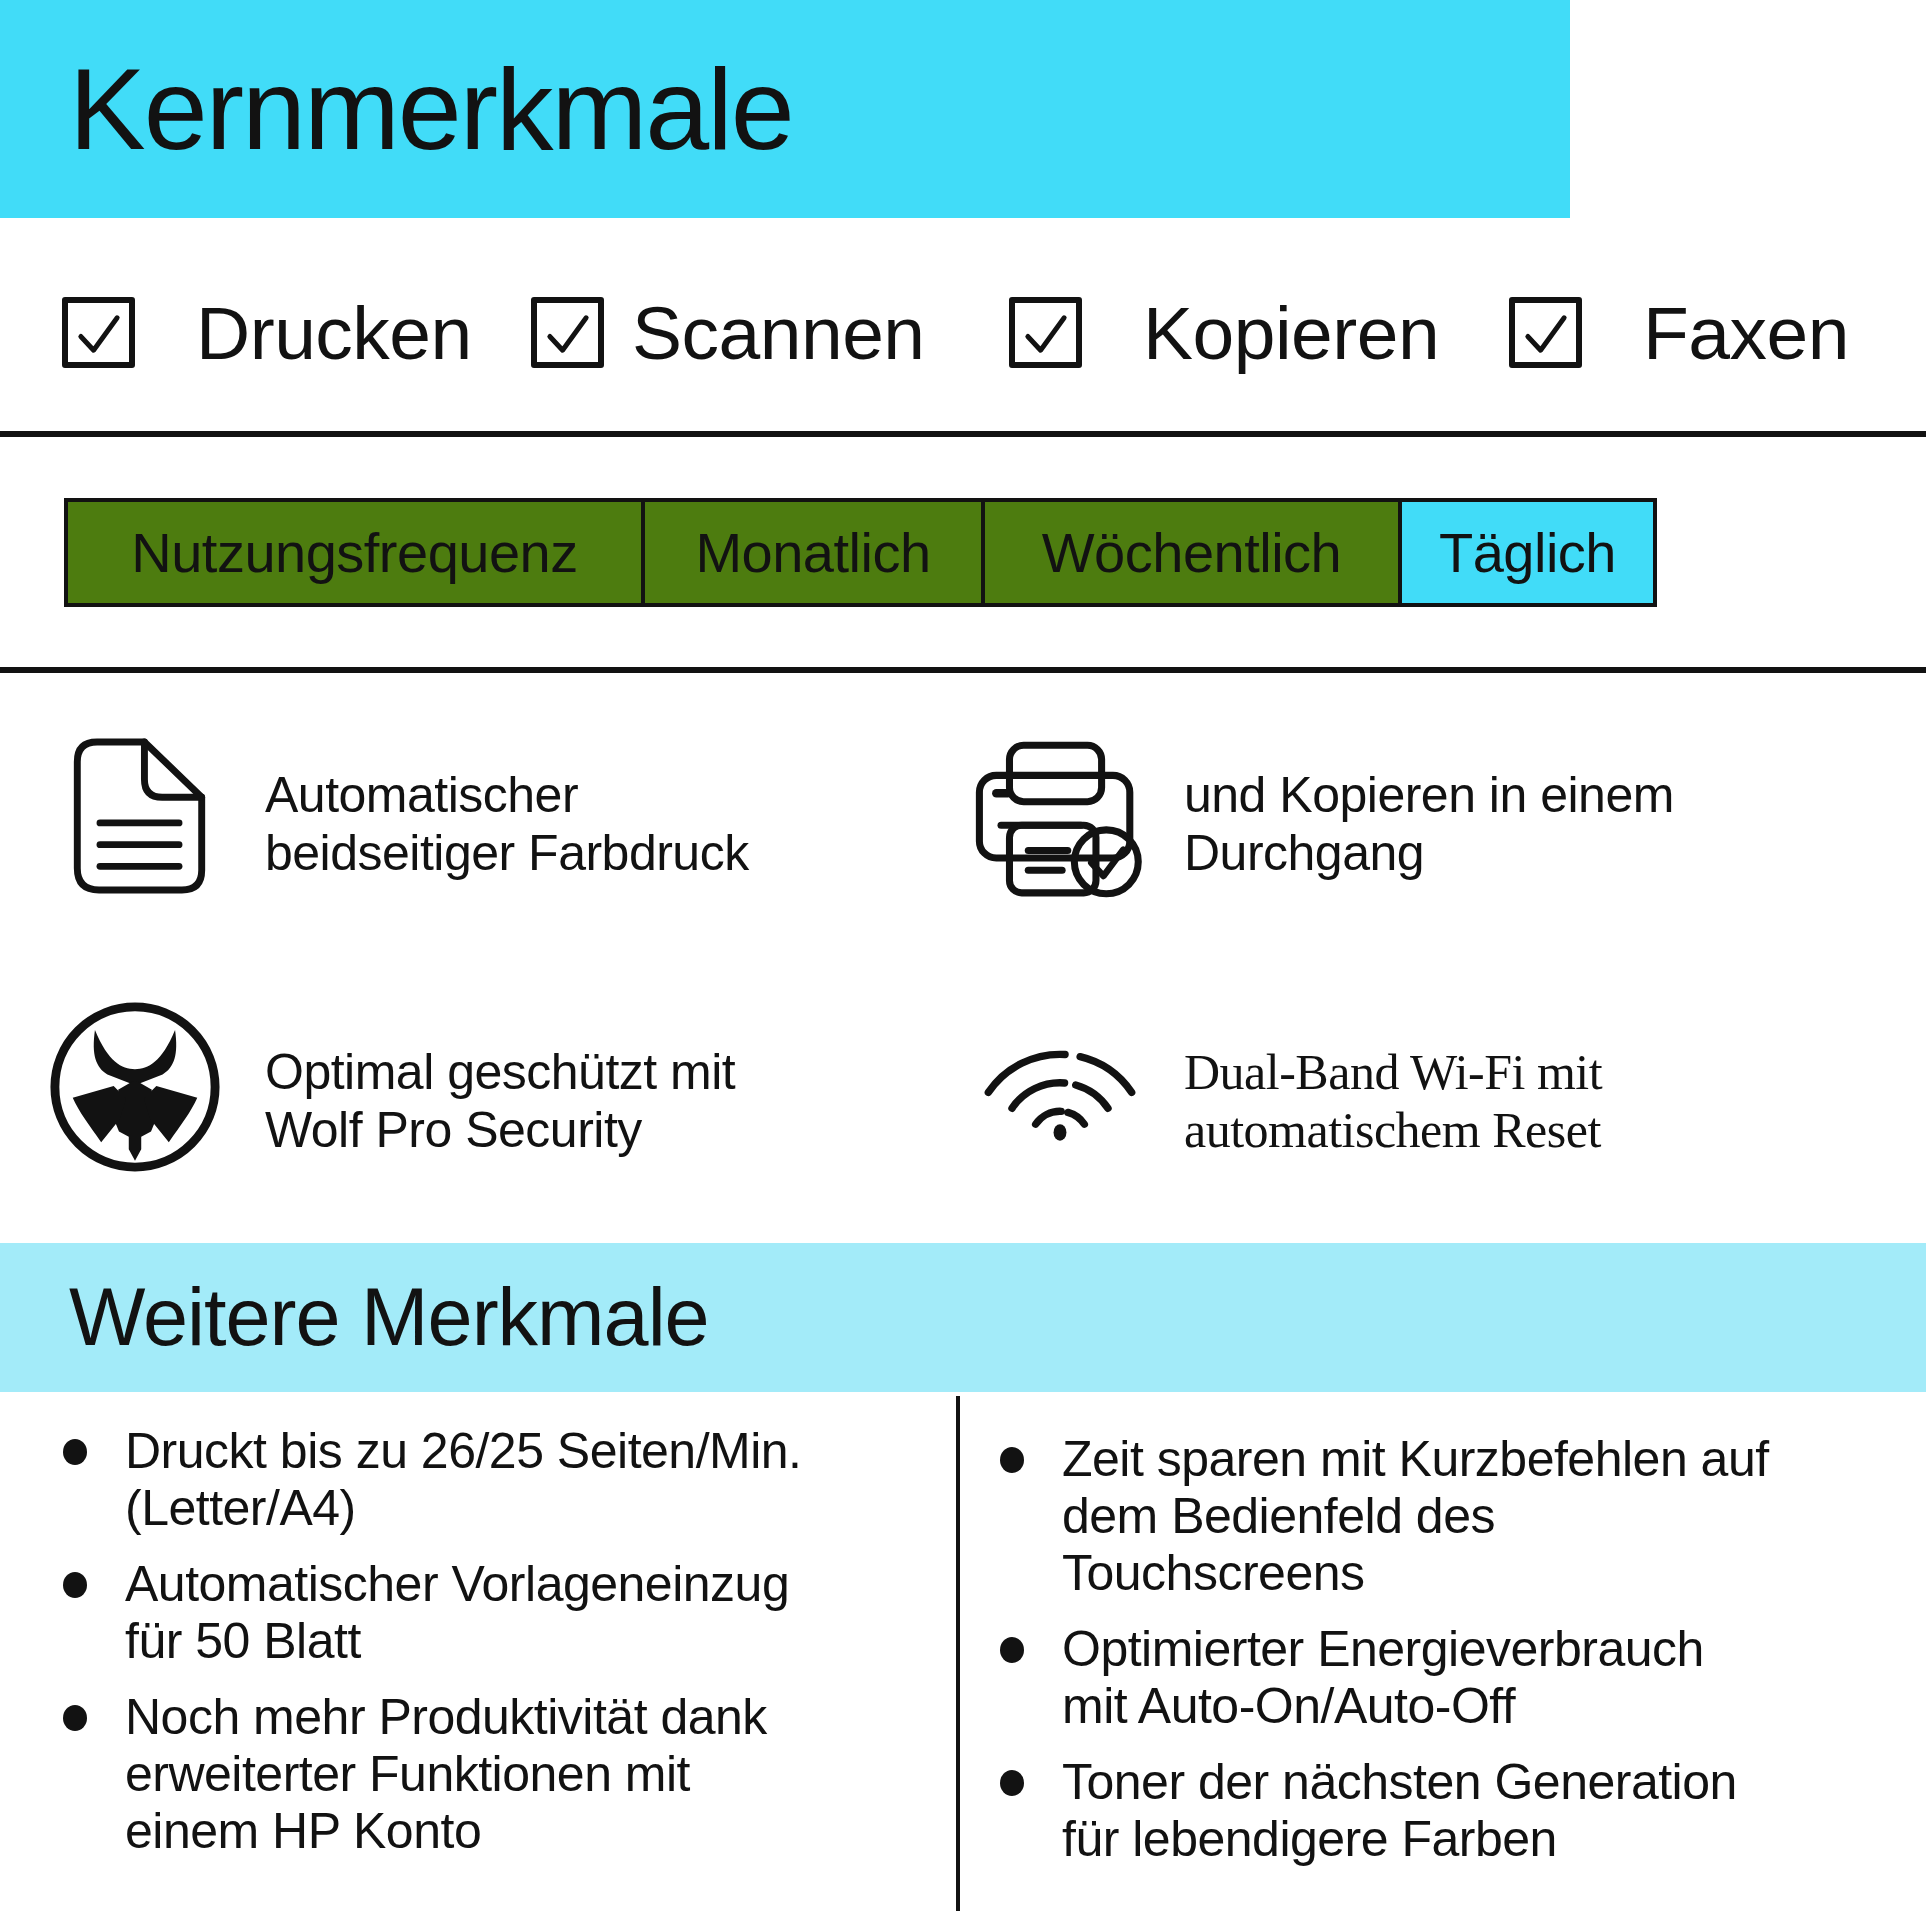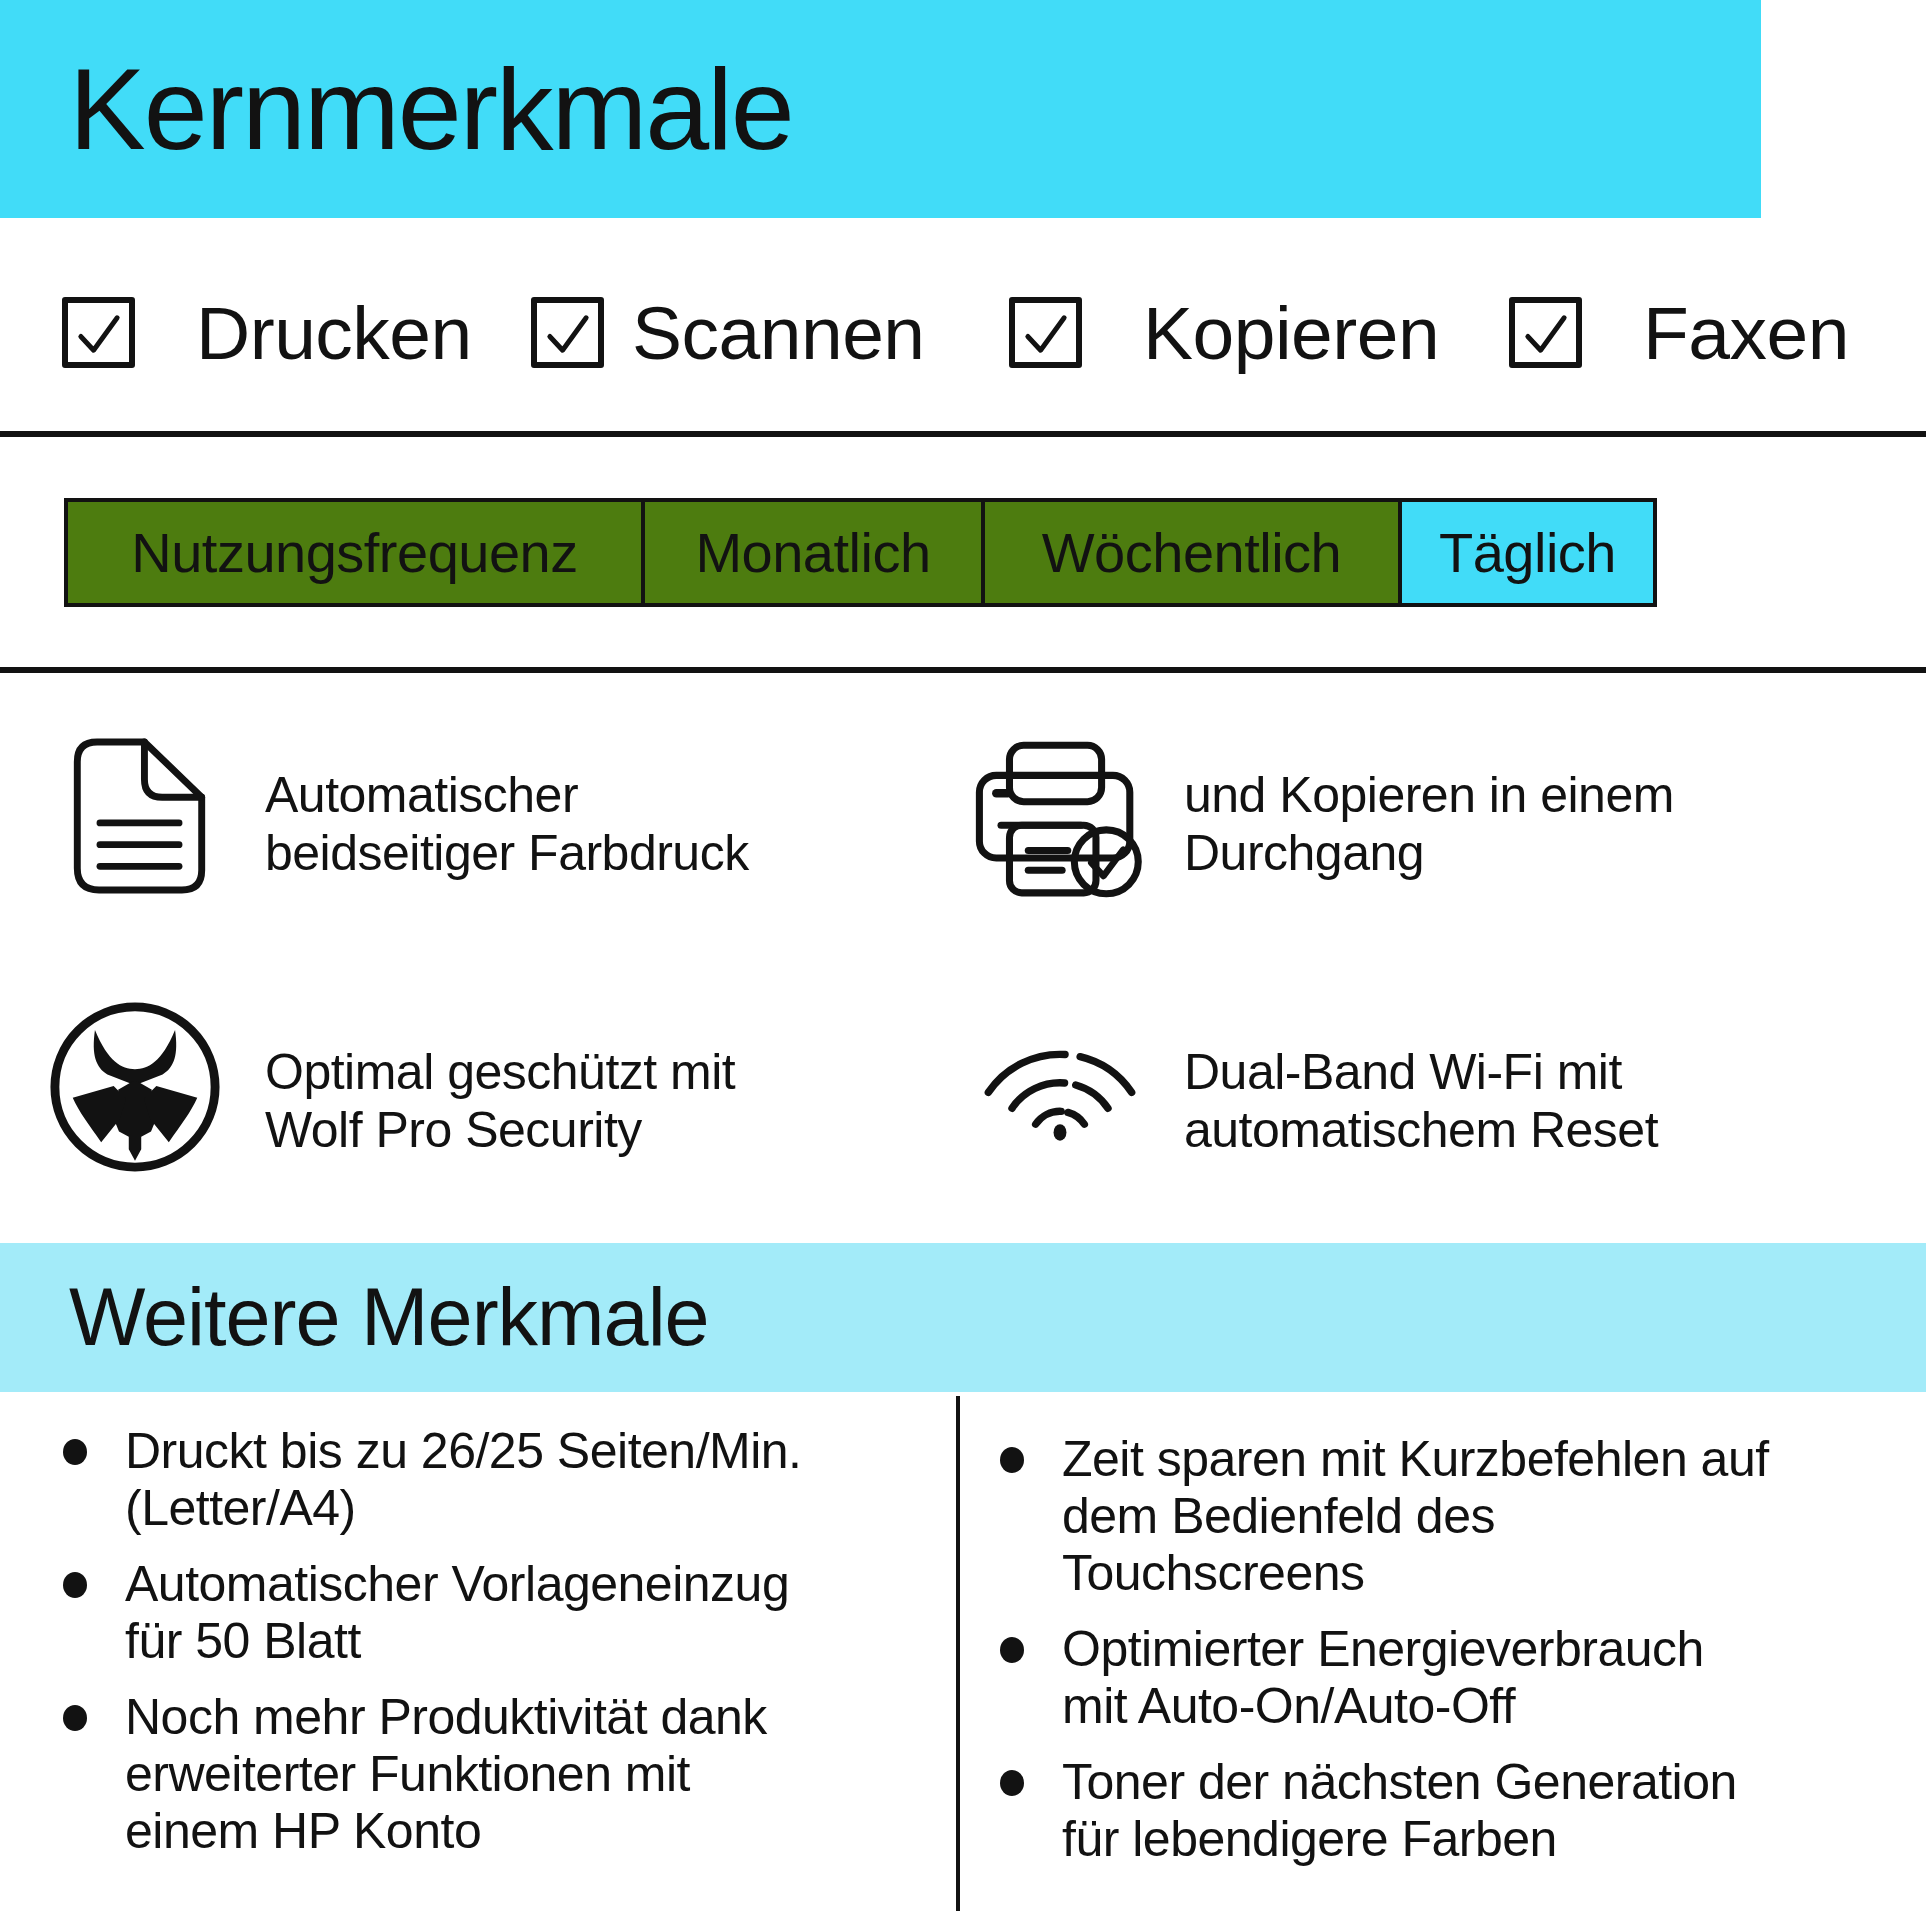--- a/index.html
+++ b/index.html
@@ -9,21 +9,21 @@
   }
   html,body{margin:0;padding:0;background:#ffffff;}
   .stage{
     position:relative;width:1927px;height:1927px;overflow:hidden;
     background:#ffffff;color:var(--ink);
     font-family:"Liberation Sans",sans-serif;
     letter-spacing:-0.5px;
   }
   .abs{position:absolute;}
   
-  .banner-top{left:0;top:0;width:1761px;height:218px;background:var(--accent);
+  .banner-top{left:0;top:0;width:1570px;height:218px;background:var(--accent);
     display:flex;align-items:center;}
   .banner-top .title{margin-left:69px;font-size:115px;letter-spacing:-2px;white-space:nowrap;}
   
   .cap{top:296px;height:73px;display:flex;align-items:center;gap:61px;}
   .cap .box{width:73px;height:71px;border:6px solid var(--ink);border-radius:3px;
     box-sizing:border-box;background:#fff;display:flex;align-items:center;justify-content:center;}
   .cap .box svg{display:block;margin-top:4px;}
   .cap .lbl{font-size:75px;white-space:nowrap;}
   
   .rule{left:0;width:1927px;height:6px;background:var(--ink);}
@@ -145,21 +145,21 @@
     <div>Optimal geschützt mit</div>
     <div>Wolf Pro Security</div>
   </div>
 
   <svg class="abs" style="left:968px;top:1030px;" width="184" height="111" viewBox="0 0 200 120">
     <path class="icon-stroke" stroke-width="8" pathLength="100" stroke-dasharray="53 9 100" d="M22.1,67.5 A94,94 0 0 1 177.9,67.5"></path>
     <path class="icon-stroke" stroke-width="8" pathLength="100" stroke-dasharray="54 10 100" d="M47.8,84.8 A63,63 0 0 1 152.2,84.8"></path>
     <path class="icon-stroke" stroke-width="8" pathLength="100" stroke-dasharray="52 12 100" d="M73.5,102.1 A32,32 0 0 1 126.5,102.1"></path>
     <ellipse fill="var(--ink)" cx="100" cy="111" rx="7" ry="9"></ellipse>
   </svg>
-  <div class="abs ftext" style="left:1184px;top:1043px;">
+  <div class="abs ftext" style="left:1184px;top:1043px;font-family:Liberation Serif, serif;">
     <div>Dual-Band Wi-Fi mit</div>
     <div>automatischem Reset</div>
   </div>
 
   <div class="abs banner-more">
     <div class="title2">Weitere Merkmale</div>
   </div>
 
   <div class="abs vrule"></div>
 

